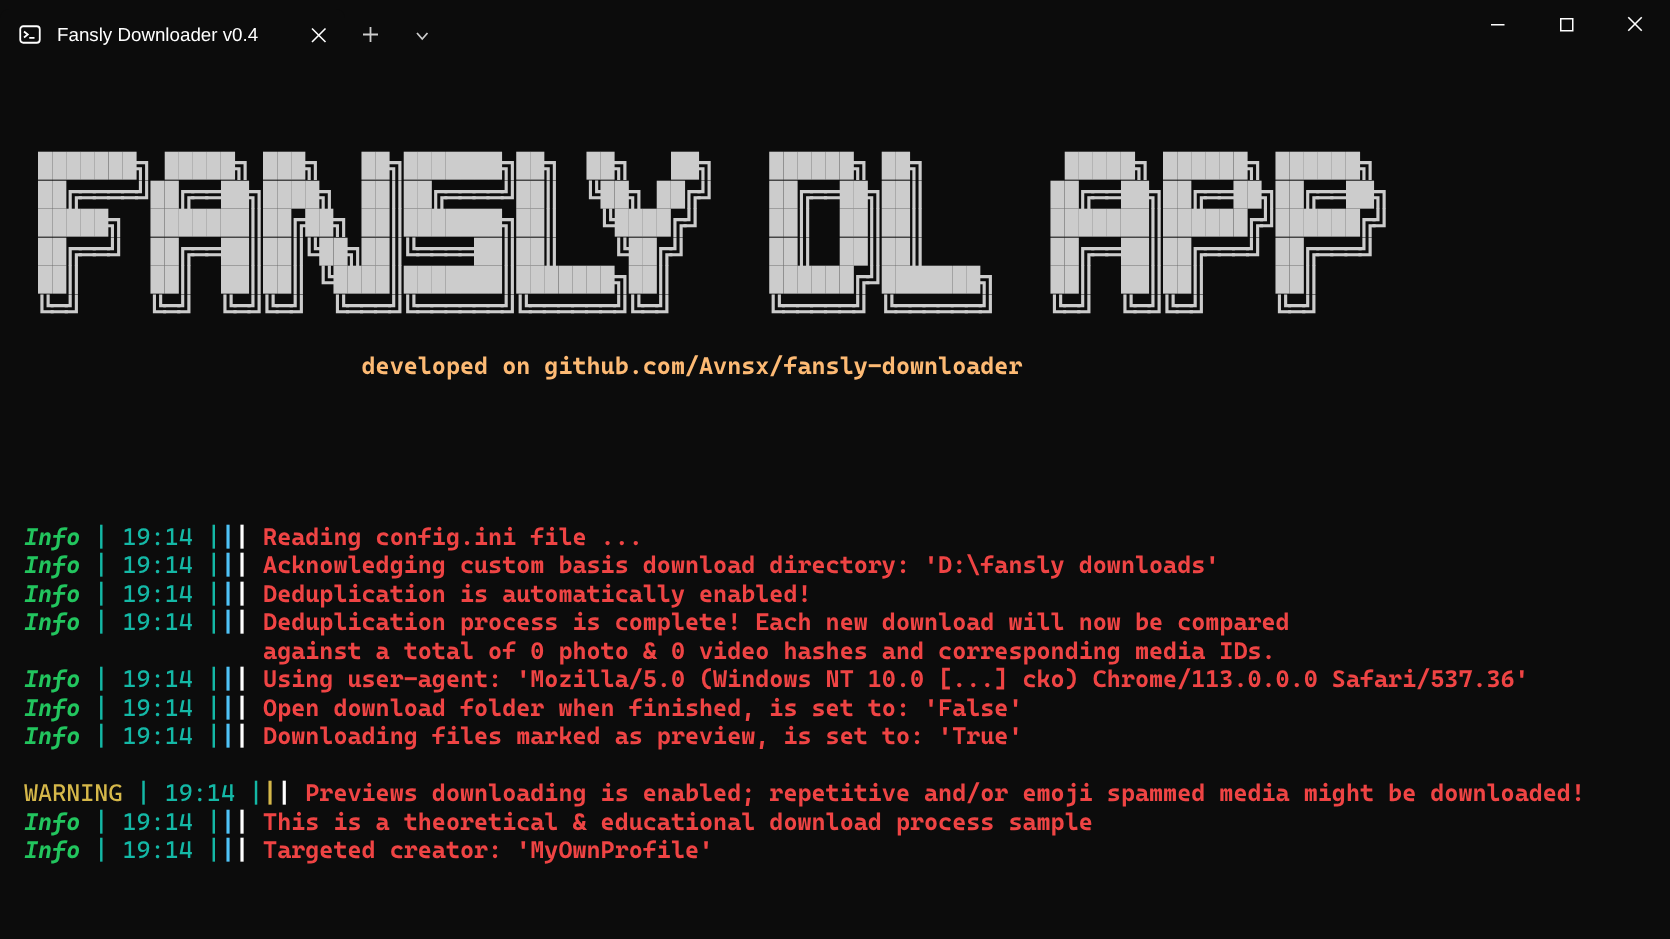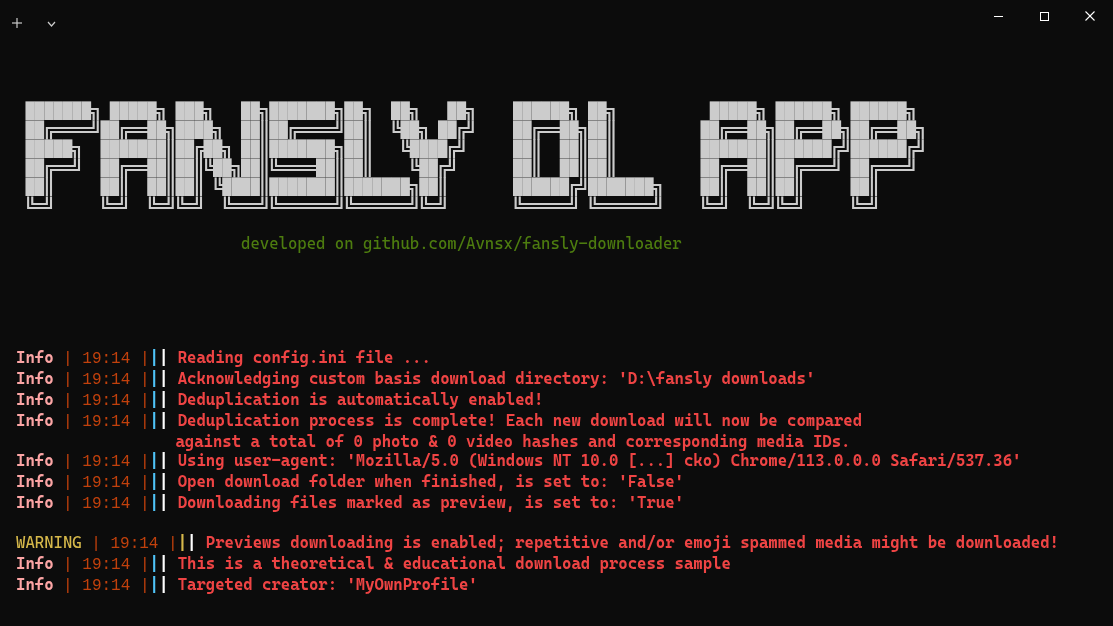--- a/index.html
+++ b/index.html
@@ -78,39 +78,55 @@
     white-space: pre;
     letter-spacing: 0;
   }
   .ascii {
     color: #cccccc;
     font-weight: bold;
     line-height: 19px;
     white-space: pre;
   }
   .subtitle {
-    color: #4d7c0f;
-    font-weight: normal;
+    color: #fdba74;
+    font-weight: bold;
     white-space: pre;
   }
   .log-line { white-space: pre; }
   .blank { height: 19px; }
-  .lvl-info { color: #fca5a5; font-weight: bold; }
+  .lvl-info { color: #22c55e; font-weight: bold; font-style: italic; }
   .lvl-warn { color: #d6b84a; font-weight: normal; }
-  .grey { color: #c2410c; font-family: Liberation Mono, monospace; }
+  .grey { color: #14b8a6; }
   .sep-info { color: #4fc3f7; font-weight: bold; }
   .sep-warn { color: #d6b84a; font-weight: bold; }
   .sep-white { color: #fff; font-weight: bold; }
   .msg { color: #ef4444; font-weight: bold; }
   svg { display: block; }
 </style>
 </head>
 <body>
 
 <div class="titlebar">
+  <div class="tab">
+    <span class="tab-icon">
+      <svg width="16" height="16" viewBox="0 0 16 16">
+          <rect x="1.5" y="2.5" width="13" height="11" rx="2" fill="none" stroke="#fff" stroke-width="1.2"></rect>
+          <path d="M4 6 L6.5 8 L4 10" stroke="#fff" stroke-width="1.2" fill="none"></path>
+          <line x1="7.5" y1="10.2" x2="11" y2="10.2" stroke="#fff" stroke-width="1.2"></line>
+        </svg>
+    </span>
+    <span class="tab-title">Fansly Downloader v0.4</span>
+    <span class="tab-close">
+      <svg width="11" height="11" viewBox="0 0 11 11">
+          <line x1="1" y1="1" x2="10" y2="10" stroke="#fff" stroke-width="1.1"></line>
+          <line x1="10" y1="1" x2="1" y2="10" stroke="#fff" stroke-width="1.1"></line>
+        </svg>
+    </span>
+  </div>
   <div class="tab-tools">
     <div class="tbtn">
       <svg width="12" height="12" viewBox="0 0 12 12">
           <line x1="6" y1="1" x2="6" y2="11" stroke="#ccc" stroke-width="1.2"></line>
           <line x1="1" y1="6" x2="11" y2="6" stroke="#ccc" stroke-width="1.2"></line>
         </svg>
     </div>
     <div class="tbtn">
       <svg width="11" height="11" viewBox="0 0 11 11">
           <path d="M2 4 L5.5 8 L9 4" stroke="#ccc" stroke-width="1.2" fill="none"></path>

